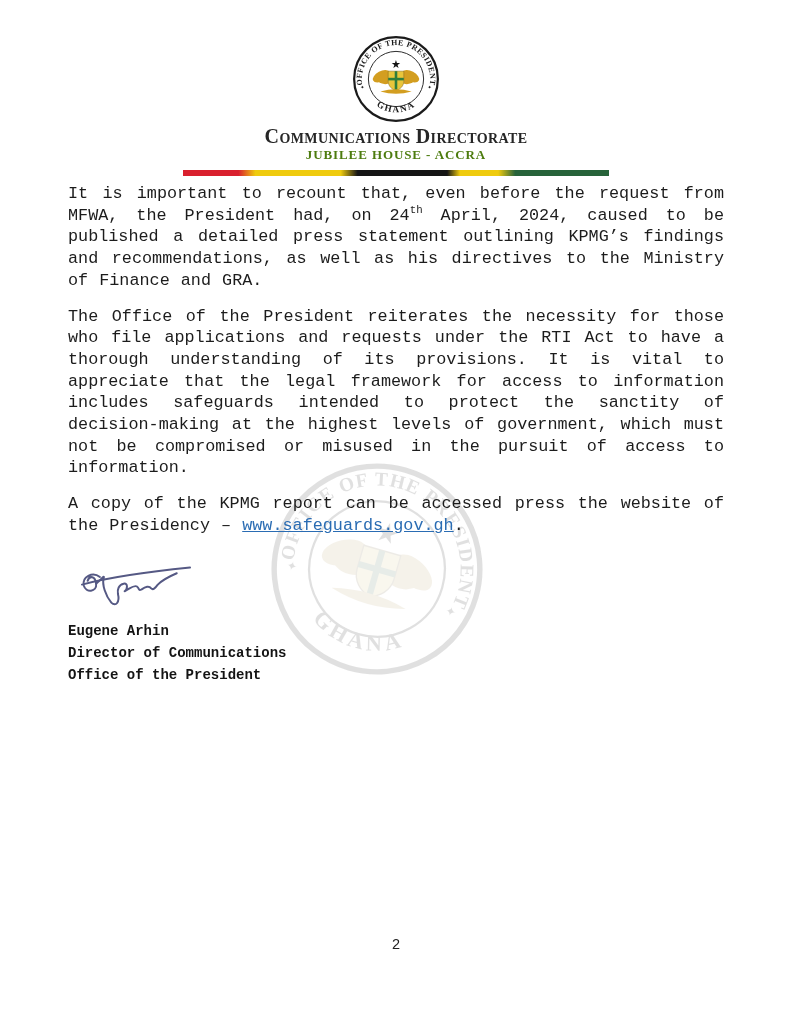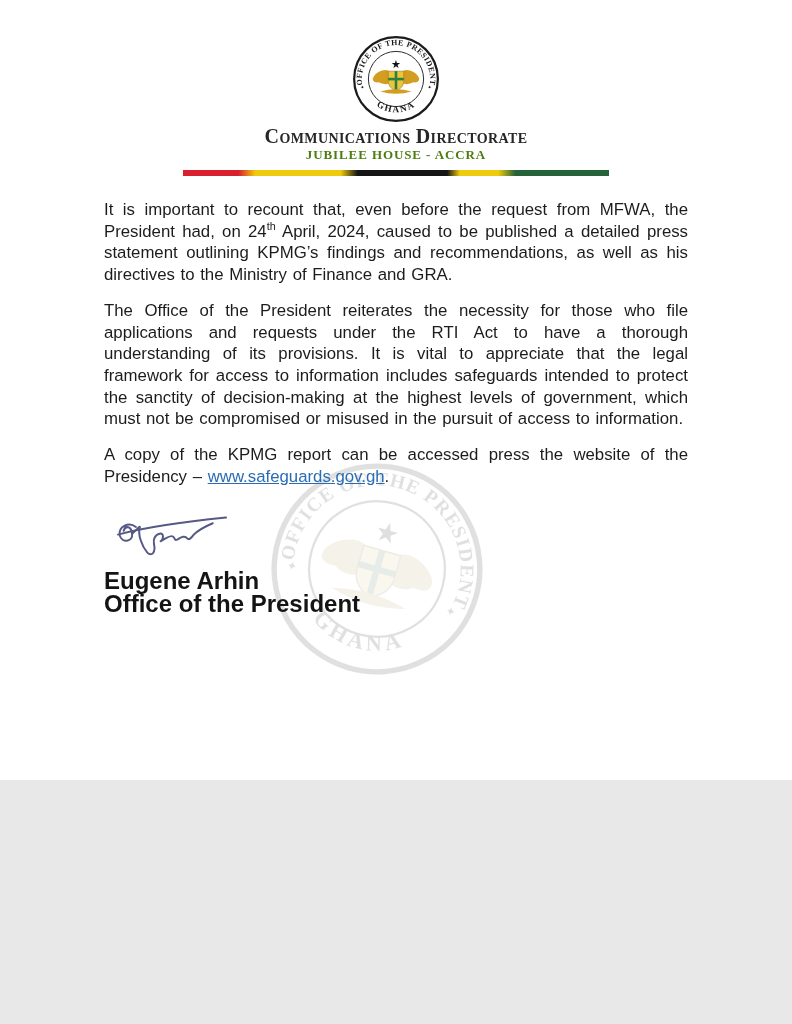--- a/index.html
+++ b/index.html
@@ -1,18 +1,18 @@
 <!DOCTYPE html>
 <html><head>
 <meta charset="utf-8">
 <style>
   * { margin: 0; padding: 0; box-sizing: border-box; }
   html, body { background: #e8e8e8; }
   .page {
-    width: 792px; height: 780px;
+    width: 792px; height: 1024px;
     margin: 0 auto;
     background: #ffffff;
     position: relative;
     overflow: hidden;
     font-family: "Liberation Sans", sans-serif;
     color: #1c1c1c;
   }
   
   .letterhead { text-align: center; position: relative; z-index: 2; }
   .seal-box { width: 92px; height: 92px; margin: 33px auto 0; }
@@ -41,39 +41,40 @@
     background: linear-gradient(90deg,
       #d9202e 0%,  #d9202e 13%,
       #efcb0e 17%, #efcb0e 37%,
       #151515 41%, #151515 62%,
       #efcb0e 65%, #efcb0e 74%,
       #27633a 78%, #27633a 100%);
   }
   
   .content {
     position: relative; z-index: 2;
-    margin-top: 23px;
-    padding: 0 104px;
+    margin-top: 7px;
+    padding: 0 68px;
+    font-family: Liberation Mono, monospace;
   }
   .content p {
     font-size: 16.8px;
     line-height: 21.7px;
     text-align: justify;
     margin-bottom: 14px;
     word-spacing: 1px;
   }
   sup { font-size: 64%; vertical-align: super; line-height: 0; }
   a.doc-link { color: #2a6cb3; text-decoration: underline; }
   
   .sig-area { margin-top: 22px; position: relative; z-index: 2; }
   .sig-image { width: 135px; height: 55px; display: block; }
   .sig-block {
     margin-top: 6px;
     font-weight: bold;
-    font-size: 24px;
+    font-size: 14px;
     line-height: 22.4px;
     color: #141414;
   }
   
   .watermark {
     position: absolute;
     left: 264px; top: 456px;
     width: 226px; height: 226px;
     opacity: 0.13;
     filter: grayscale(55%);
@@ -157,19 +158,20 @@
     <div class="sig-area">
       <svg class="sig-image" viewBox="0 0 135 58">
         <g fill="none" stroke="#474b7a" stroke-width="2.1" stroke-linecap="round" stroke-linejoin="round" opacity="0.92">
           <path d="M30 19 C 22 13, 11 19, 13 28 C 15 36, 27 35, 26 26 C 25 18, 19 17, 17 23"></path>
           <path d="M26 26 C 31 22, 35 16, 34 20 C 32 27, 36 39, 42 46 C 47 51, 51 45, 49 37 C 48 32, 50 27, 55 26 C 60 25, 59 32, 56 34 C 62 31, 66 27, 69 29 C 72 31, 70 34, 74 32 C 78 29, 82 28, 84 31 C 86 33, 88 31, 91 27 C 96 22, 104 18, 111 15"></path>
           <path d="M11 27 C 45 18, 85 13, 125 9"></path>
         </g>
       </svg>
       <div class="sig-block">
         <div>Eugene Arhin</div>
+        <div>Director of Communications</div>
         <div>Office of the President</div>
       </div>
     </div>
   </div>
 
   <div class="page-number">2</div>
 </div>
 
 </body></html>

